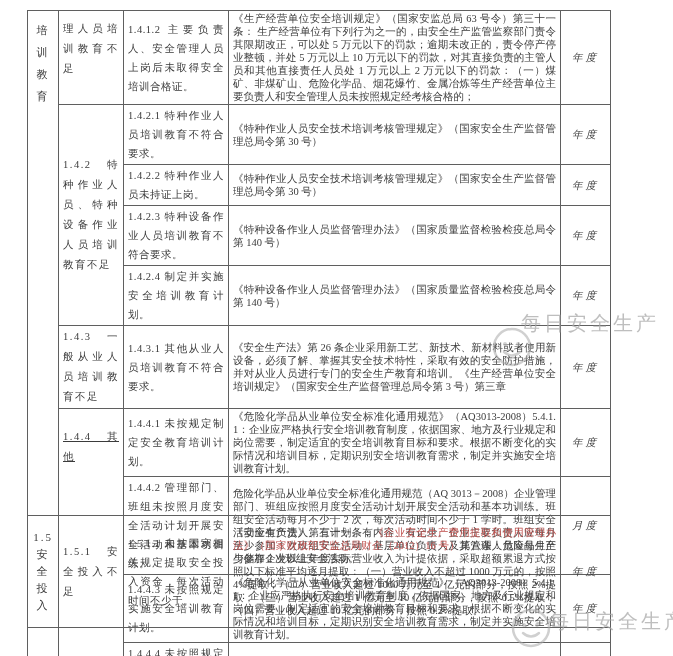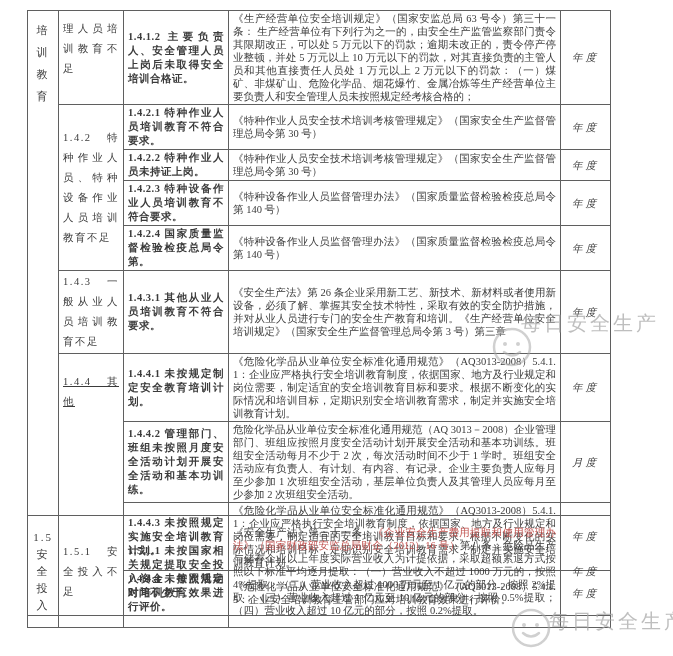--- a/index.html
+++ b/index.html
@@ -26,21 +26,21 @@
     text-align:center;vertical-align:top;padding-top:8px;
     letter-spacing:2px;line-height:22px;font-size:11px;
   }
   td.cat-cell-mid{
     text-align:center;vertical-align:middle;
     letter-spacing:2px;line-height:17px;font-size:11px;
   }
   td.sub-cell{letter-spacing:1.5px;line-height:20px;margin-left:44px;}
   td.sub-top{vertical-align:top;padding-top:8px;}
   td.sub-other{vertical-align:top;padding-top:18px;text-decoration:underline;}
-  td.item-cell{letter-spacing:0.5px;line-height:14px;font-weight:bold;}
+  td.item-cell{letter-spacing:0.5px;line-height:19px;}
   td.reg-cell{line-height:13px;margin-left:20px;}
   td.period-cell{text-align:center;letter-spacing:3px;font-style:italic;}
   .red-law{color:#c0504d;}
   .watermark{
     position:absolute;pointer-events:none;z-index:5;
     color:rgba(168,168,168,0.75);
     font-size:20px;letter-spacing:3px;white-space:nowrap;
     font-family:"Liberation Serif","DejaVu Serif",serif;
   }
   #wm1-text{left:521px;top:310px;}
@@ -80,21 +80,21 @@
     <td class="item-cell">1.4.2.2 特种作业人员未持证上岗。</td>
     <td class="reg-cell">《特种作业人员安全技术培训考核管理规定》（国家安全生产监督管理总局令第 30 号）</td>
     <td class="period-cell">年度</td>
   </tr>
   <tr style="height:39px">
     <td class="item-cell">1.4.2.3 特种设备作业人员培训教育不符合要求。</td>
     <td class="reg-cell">《特种设备作业人员监督管理办法》（国家质量监督检验检疫总局令第 140 号）</td>
     <td class="period-cell">年度</td>
   </tr>
   <tr style="height:40px">
-    <td class="item-cell">1.4.2.4 国家质量监督检验检疫总局令第。</td>
+    <td class="item-cell">1.4.2.4 制定并实施安全培训教育计划。</td>
     <td class="reg-cell">《特种设备作业人员监督管理办法》（国家质量监督检验检疫总局令第 140 号）</td>
     <td class="period-cell">年度</td>
   </tr>
   <tr style="height:56px">
     <td class="sub-cell">1.4.3 一般从业人员培训教育不足</td>
     <td class="item-cell">1.4.3.1 其他从业人员培训教育不符合要求。</td>
     <td class="reg-cell">《安全生产法》第 26 条企业采用新工艺、新技术、新材料或者使用新设备，必须了解、掌握其安全技术特性，采取有效的安全防护措施，并对从业人员进行专门的安全生产教育和培训。《生产经营单位安全培训规定》（国家安全生产监督管理总局令第 3 号）第三章</td>
     <td class="period-cell">年度</td>
   </tr>
   <tr style="height:67px">

